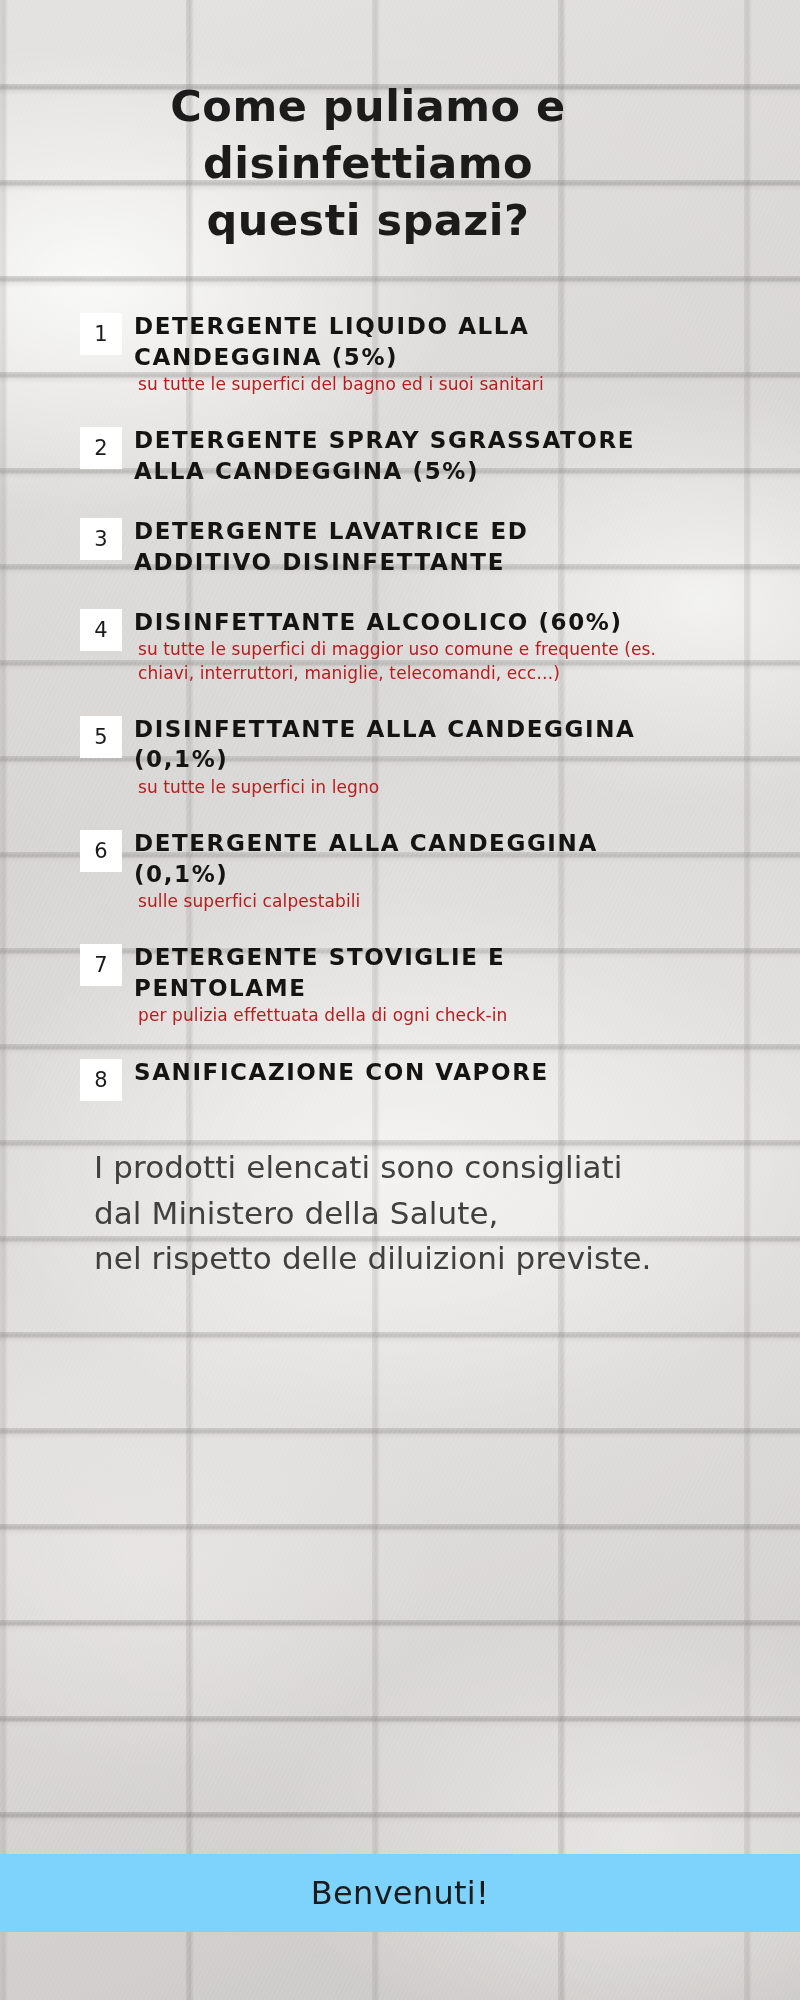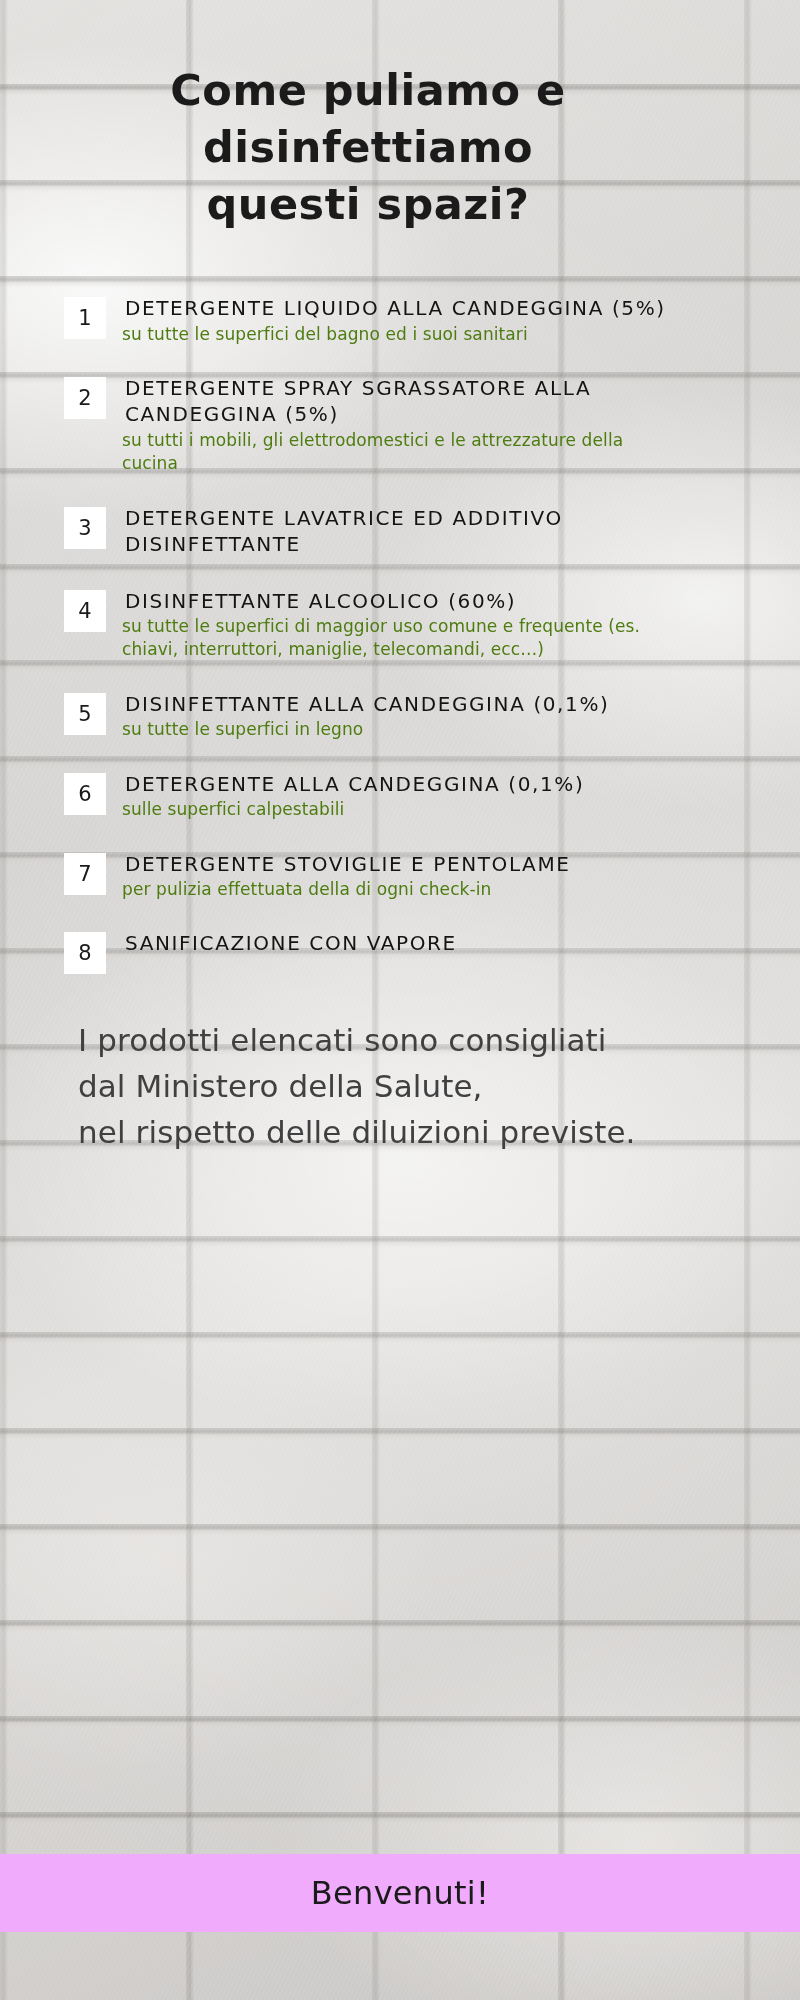--- a/index.html
+++ b/index.html
@@ -88,21 +88,21 @@
     background-size: 372px 192px;
     background-position: 186px 96px;
     pointer-events: none;
   }
 
   .content {
     position: relative;
     z-index: 3;
     width: 736px;
     height: 2000px;
-    padding: 0;
+    padding: 16px;
   }
 
   
   .headline {
     padding: 62px 70px 0 70px;
     text-align: center;
   }
   .headline-line {
     font-family: "DejaVu Sans", sans-serif;
     font-weight: 700;
@@ -135,33 +135,33 @@
     color: #1a1a1a;
     margin-top: 3px;
     margin-right: 12px;
     box-shadow: 0 0 0 0 rgba(0,0,0,0);
   }
   .item-body {
     flex: 1 1 auto;
     padding-top: 1px;
   }
   .item-title {
-    font-size: 20px;
-    font-weight: 400;
+    font-size: 23px;
+    font-weight: 700;
     letter-spacing: 1.6px;
     line-height: 1.32;
     color: #141414;
     text-transform: uppercase;
-    margin: 0 0 1px 7px;
+    margin: 0 0 1px 0;
   }
   .item-desc {
     font-size: 17px;
     font-weight: 400;
     line-height: 1.38;
-    color: #4d7c0f;
+    color: #b91c1c;
     letter-spacing: 0.1px;
     margin: 0;
     padding-left: 4px;
   }
 
   
   .note {
     margin-top: 44px;
     padding: 0 58px 0 78px;
   }
@@ -173,21 +173,21 @@
     letter-spacing: 0.1px;
   }
 
   
   .footer-band {
     position: absolute;
     left: 0;
     right: 0;
     bottom: 68px;
     height: 78px;
-    background: #f0abfc;
+    background: #7dd3fc;
     display: flex;
     align-items: center;
     justify-content: center;
   }
   .footer-text {
     font-size: 32px;
     font-weight: 400;
     color: #1b1b1b;
     letter-spacing: 0.3px;
   }
@@ -214,21 +214,20 @@
         <div class="item-body">
           <div class="item-title">DETERGENTE LIQUIDO ALLA CANDEGGINA (5%)</div>
           <div class="item-desc">su tutte le superfici del bagno ed i suoi sanitari</div>
         </div>
       </div>
 
       <div class="item">
         <div class="num-box">2</div>
         <div class="item-body">
           <div class="item-title">DETERGENTE SPRAY SGRASSATORE ALLA CANDEGGINA (5%)</div>
-          <div class="item-desc">su tutti i mobili, gli elettrodomestici e le attrezzature della cucina</div>
         </div>
       </div>
 
       <div class="item">
         <div class="num-box">3</div>
         <div class="item-body">
           <div class="item-title">DETERGENTE LAVATRICE ED ADDITIVO DISINFETTANTE</div>
         </div>
       </div>
 

